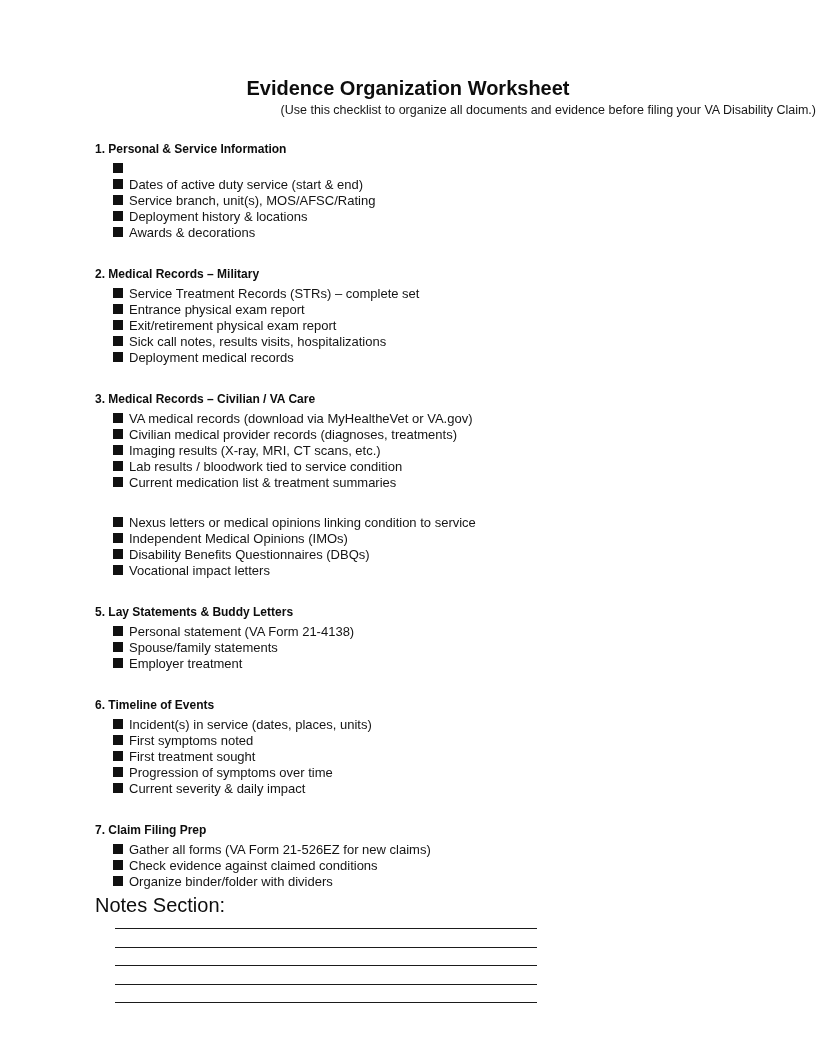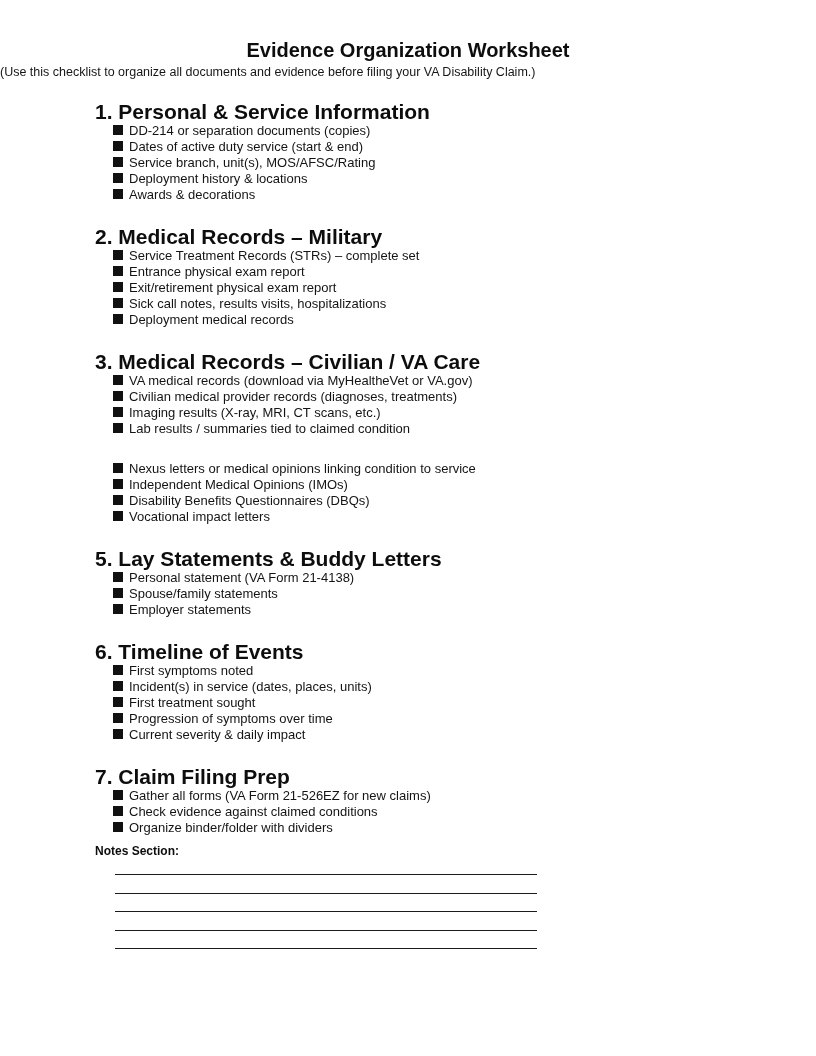--- a/index.html
+++ b/index.html
@@ -15,42 +15,42 @@
     color: #111111;
     overflow: hidden;
   }
   .doc {
     position: relative;
     width: 816px;
     height: 1056px;
     background: #ffffff;
   }
   .title {
-    padding-top: 38px;
+    padding-top: 76px;
     text-align: center;
     font-size: 20px;
     line-height: 24px;
     font-weight: 700;
     color: #0d0d0d;
   }
   .subtitle {
     margin-top: 3px;
-    text-align: left;
+    text-align: right;
     font-size: 12.5px;
     line-height: 15px;
     color: #161616;
   }
   .content {
     margin-left: 95px;
     margin-right: 50px;
   }
   .section { margin-top: 24px; }
   .sections > .section:first-child { margin-top: 22px; }
   .section-heading {
-    font-size: 21px;
+    font-size: 12px;
     line-height: 19px;
     font-weight: 700;
     margin-bottom: 2px;
     color: #0d0d0d;
   }
   .item {
     font-size: 13px;
     line-height: 16px;
     padding-left: 18px;
     white-space: nowrap;
@@ -58,23 +58,23 @@
   }
   .checkbox {
     display: inline-block;
     width: 10px;
     height: 10px;
     background: #111111;
     margin-right: 6px;
   }
   .notes-heading {
     margin-top: 6px;
-    font-size: 12px;
+    font-size: 20px;
     line-height: 19px;
-    font-weight: 700;
+    font-weight: 400;
     color: #0d0d0d;
   }
   .notes-lines {
     margin-top: -4px;
     margin-left: 20px;
     width: 422px;
   }
   .note-line {
     height: 18.4px;
     border-bottom: 1.4px solid #1b1b1b;
@@ -84,57 +84,58 @@
 <body>
 
 <div class="doc">
   <div class="title">Evidence Organization Worksheet</div>
   <div class="subtitle">(Use this checklist to organize all documents and evidence before filing your VA Disability Claim.)</div>
 
   <div class="content">
     <div class="sections">
         <div class="section">
           <div class="section-heading">1. Personal &amp; Service Information</div>
-          <div class="item"><span class="checkbox"></span><span>DD-214 or separation documents (copies)</span></div>
+          <div class="item"><span class="checkbox"></span></div>
           <div class="item"><span class="checkbox"></span><span>Dates of active duty service (start &amp; end)</span></div>
           <div class="item"><span class="checkbox"></span><span>Service branch, unit(s), MOS/AFSC/Rating</span></div>
           <div class="item"><span class="checkbox"></span><span>Deployment history &amp; locations</span></div>
           <div class="item"><span class="checkbox"></span><span>Awards &amp; decorations</span></div>
         </div>
         <div class="section">
           <div class="section-heading">2. Medical Records – Military</div>
           <div class="item"><span class="checkbox"></span><span>Service Treatment Records (STRs) – complete set</span></div>
           <div class="item"><span class="checkbox"></span><span>Entrance physical exam report</span></div>
           <div class="item"><span class="checkbox"></span><span>Exit/retirement physical exam report</span></div>
           <div class="item"><span class="checkbox"></span><span>Sick call notes, results visits, hospitalizations</span></div>
           <div class="item"><span class="checkbox"></span><span>Deployment medical records</span></div>
         </div>
         <div class="section">
           <div class="section-heading">3. Medical Records – Civilian / VA Care</div>
           <div class="item"><span class="checkbox"></span><span>VA medical records (download via MyHealtheVet or VA.gov)</span></div>
           <div class="item"><span class="checkbox"></span><span>Civilian medical provider records (diagnoses, treatments)</span></div>
           <div class="item"><span class="checkbox"></span><span>Imaging results (X-ray, MRI, CT scans, etc.)</span></div>
-          <div class="item"><span class="checkbox"></span><span>Lab results / summaries tied to claimed condition</span></div>
+          <div class="item"><span class="checkbox"></span><span>Lab results / bloodwork tied to service condition</span></div>
+          <div class="item"><span class="checkbox"></span><span>Current medication list &amp; treatment summaries</span></div>
         </div>
         <div class="section">
           <div class="item"><span class="checkbox"></span><span>Nexus letters or medical opinions linking condition to service</span></div>
           <div class="item"><span class="checkbox"></span><span>Independent Medical Opinions (IMOs)</span></div>
           <div class="item"><span class="checkbox"></span><span>Disability Benefits Questionnaires (DBQs)</span></div>
           <div class="item"><span class="checkbox"></span><span>Vocational impact letters</span></div>
         </div>
         <div class="section">
           <div class="section-heading">5. Lay Statements &amp; Buddy Letters</div>
           <div class="item"><span class="checkbox"></span><span>Personal statement (VA Form 21-4138)</span></div>
           <div class="item"><span class="checkbox"></span><span>Spouse/family statements</span></div>
-          <div class="item"><span class="checkbox"></span><span>Employer statements</span></div>
+          <div class="item"><span class="checkbox"></span><span>Employer treatment</span></div>
         </div>
         <div class="section">
           <div class="section-heading">6. Timeline of Events</div>
+          <div class="item"><span class="checkbox"></span><span>Incident(s) in service (dates, places, units)</span></div>
           <div class="item"><span class="checkbox"></span><span>First symptoms noted</span></div>
-          <div class="item"><span class="checkbox"></span><span>Incident(s) in service (dates, places, units)</span></div>
           <div class="item"><span class="checkbox"></span><span>First treatment sought</span></div>
           <div class="item"><span class="checkbox"></span><span>Progression of symptoms over time</span></div>
           <div class="item"><span class="checkbox"></span><span>Current severity &amp; daily impact</span></div>
         </div>
         <div class="section">
           <div class="section-heading">7. Claim Filing Prep</div>
           <div class="item"><span class="checkbox"></span><span>Gather all forms (VA Form 21-526EZ for new claims)</span></div>
           <div class="item"><span class="checkbox"></span><span>Check evidence against claimed conditions</span></div>
           <div class="item"><span class="checkbox"></span><span>Organize binder/folder with dividers</span></div>
         </div>

